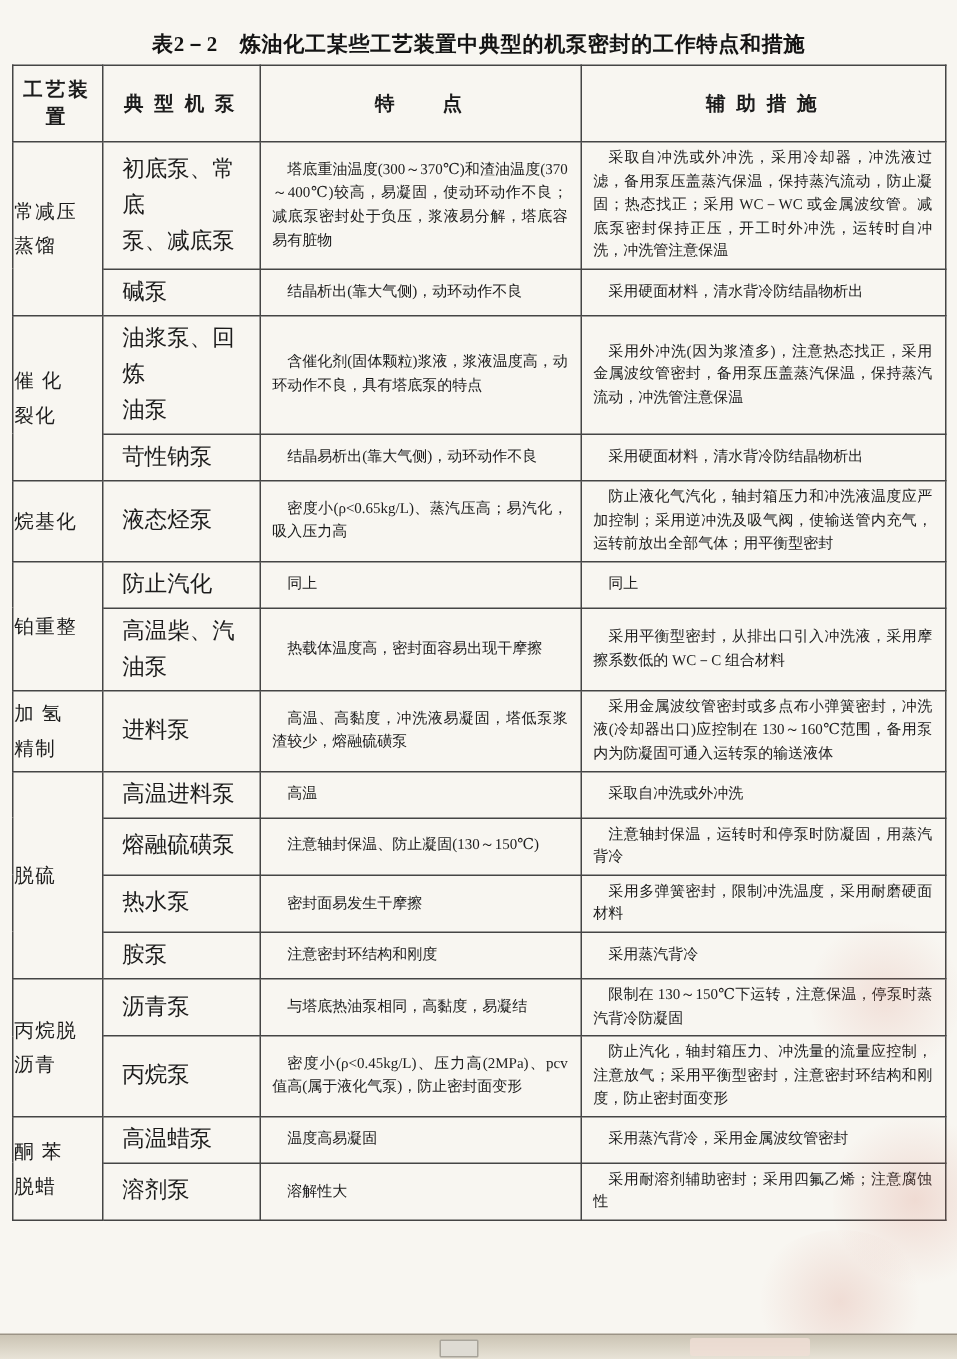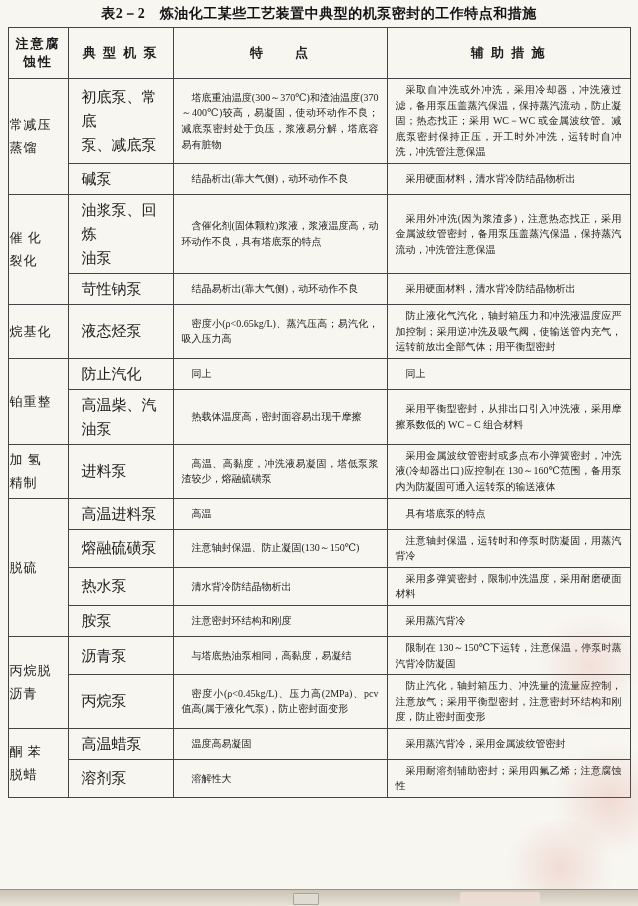--- a/index.html
+++ b/index.html
@@ -13,21 +13,21 @@
   .page{
     position:relative;
     width:638px;height:906px;
     background:#f8f6f1;
     overflow:hidden;
   }
   .doc-title{
     text-align:center;
     font-weight:bold;
     font-size:14px;
-    padding:5px 0 4px 0;
+    padding:21px 0 4px 0;
     letter-spacing:0.5px;
     color:#141414;
   }
   table.main{
     border-collapse:collapse;
     width:622px;
     margin:0 auto;
     table-layout:fixed;
   }
   table.main th, table.main td{
@@ -107,21 +107,21 @@
 
   <table class="main">
     <colgroup>
       <col style="width:60px">
       <col style="width:105px">
       <col style="width:214px">
       <col style="width:243px">
     </colgroup>
     <thead>
       <tr>
-        <th class="colhead">注意腐蚀性</th>
+        <th class="colhead">工艺装置</th>
         <th class="colhead">典 型 机 泵</th>
         <th class="colhead">特　　点</th>
         <th class="colhead">辅 助 措 施</th>
       </tr>
     </thead>
     <tbody id="table-body">
         <tr>
           <td class="unit" rowspan="2">常减压
 蒸馏</td>
           <td class="pump">初底泵、常底
@@ -169,30 +169,30 @@
           <td class="unit" rowspan="1">加 氢
 精制</td>
           <td class="pump">进料泵</td>
           <td class="feature">高温、高黏度，冲洗液易凝固，塔低泵浆渣较少，熔融硫磺泵</td>
           <td class="measure">采用金属波纹管密封或多点布小弹簧密封，冲洗液(冷却器出口)应控制在 130～160℃范围，备用泵内为防凝固可通入运转泵的输送液体</td>
         </tr>
         <tr>
           <td class="unit" rowspan="4">脱硫</td>
           <td class="pump">高温进料泵</td>
           <td class="feature">高温</td>
-          <td class="measure">具有塔底泵的特点</td>
+          <td class="measure">采取自冲洗或外冲洗</td>
         </tr>
         <tr>
           <td class="pump">熔融硫磺泵</td>
           <td class="feature">注意轴封保温、防止凝固(130～150℃)</td>
           <td class="measure">注意轴封保温，运转时和停泵时防凝固，用蒸汽背冷</td>
         </tr>
         <tr>
           <td class="pump">热水泵</td>
-          <td class="feature">清水背冷防结晶物析出</td>
+          <td class="feature">密封面易发生干摩擦</td>
           <td class="measure">采用多弹簧密封，限制冲洗温度，采用耐磨硬面材料</td>
         </tr>
         <tr>
           <td class="pump">胺泵</td>
           <td class="feature">注意密封环结构和刚度</td>
           <td class="measure">采用蒸汽背冷</td>
         </tr>
         <tr>
           <td class="unit" rowspan="2">丙烷脱
 沥青</td>

